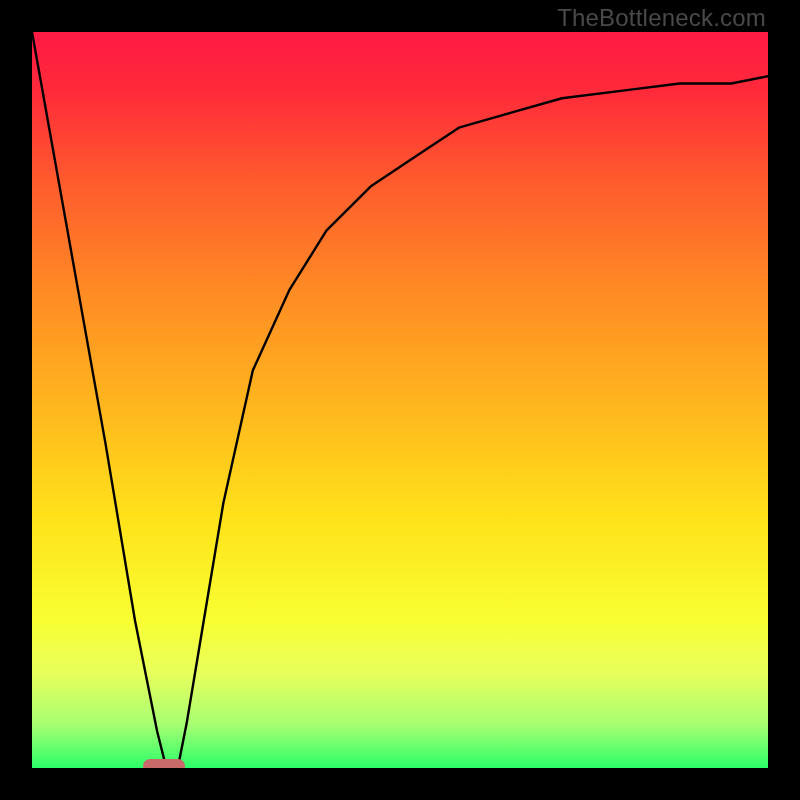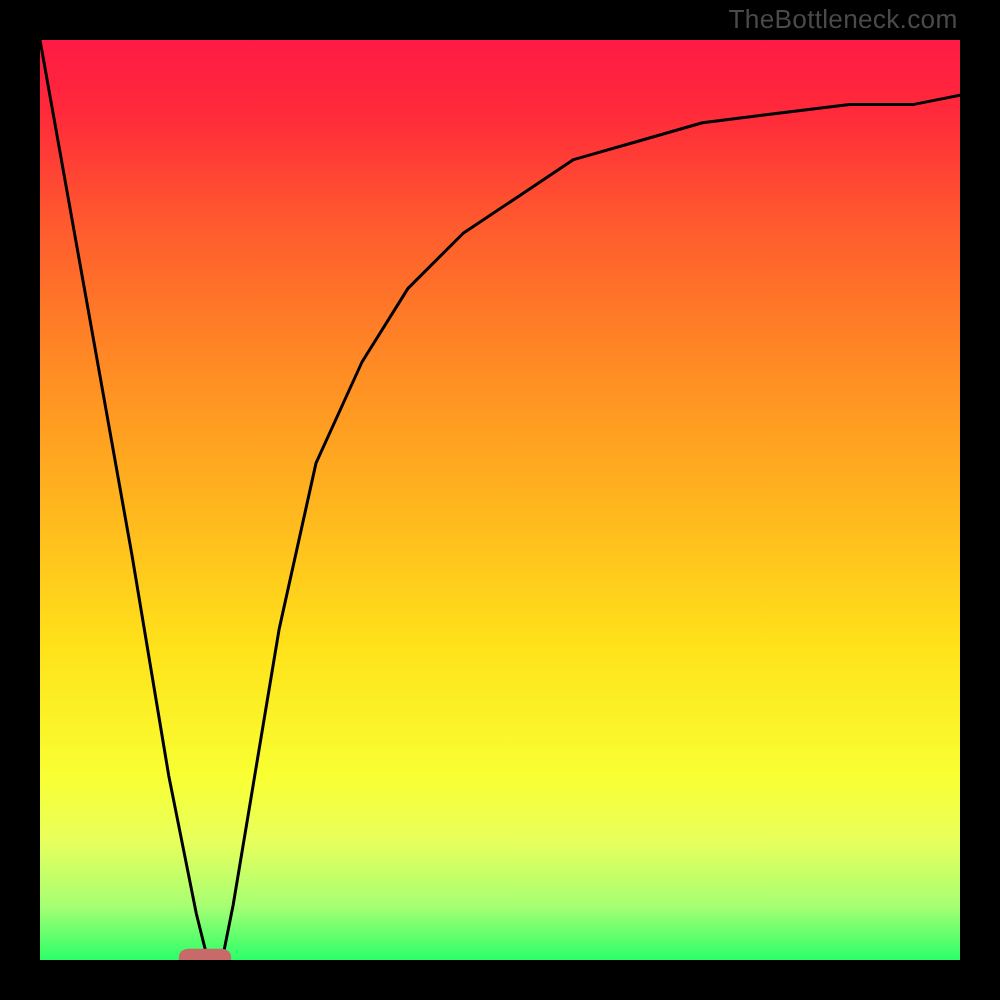--- a/index.html
+++ b/index.html
@@ -41,21 +41,21 @@
     top: 0;
     width: 736px;
     height: 736px;
     pointer-events: none;
   }
   .watermark {
     position: absolute;
     top: 4px;
     right: 34px;
     font-family: Arial, Helvetica, sans-serif;
-    font-size: 21px;
+    font-size: 24px;
     color: #4a4a4a;
     letter-spacing: 0.2px;
     white-space: nowrap;
   }
   .marker {
     position: absolute;
     width: 42px;
     height: 14px;
     border-radius: 7px;
     background: #c96a6a;

